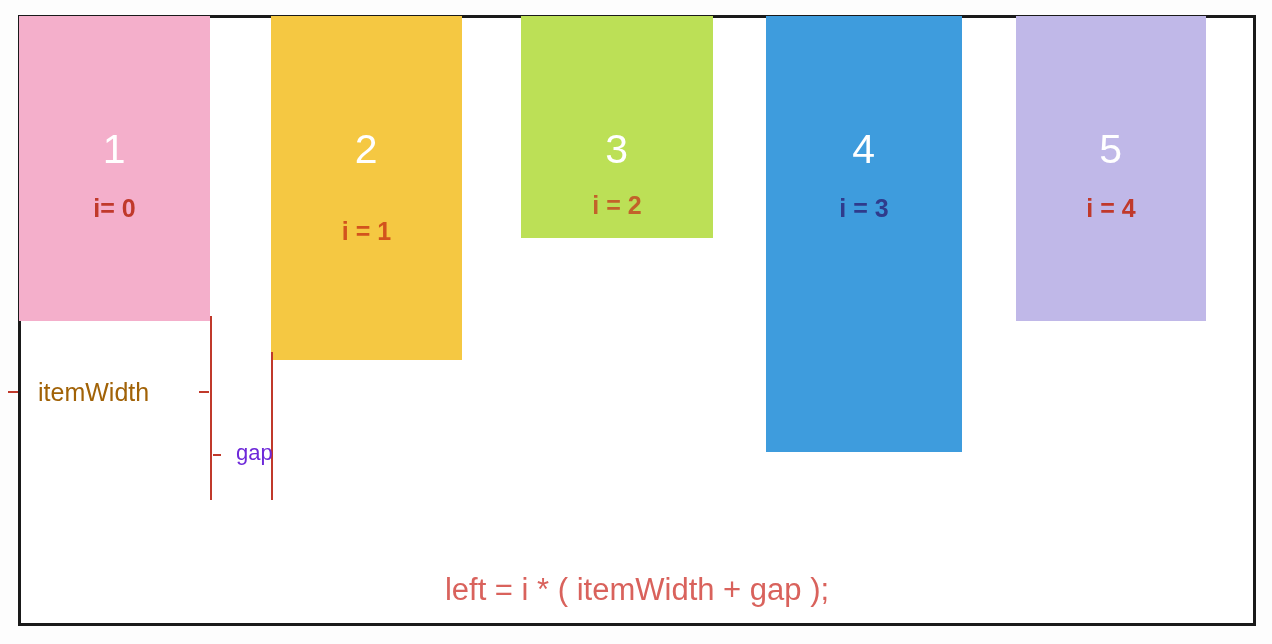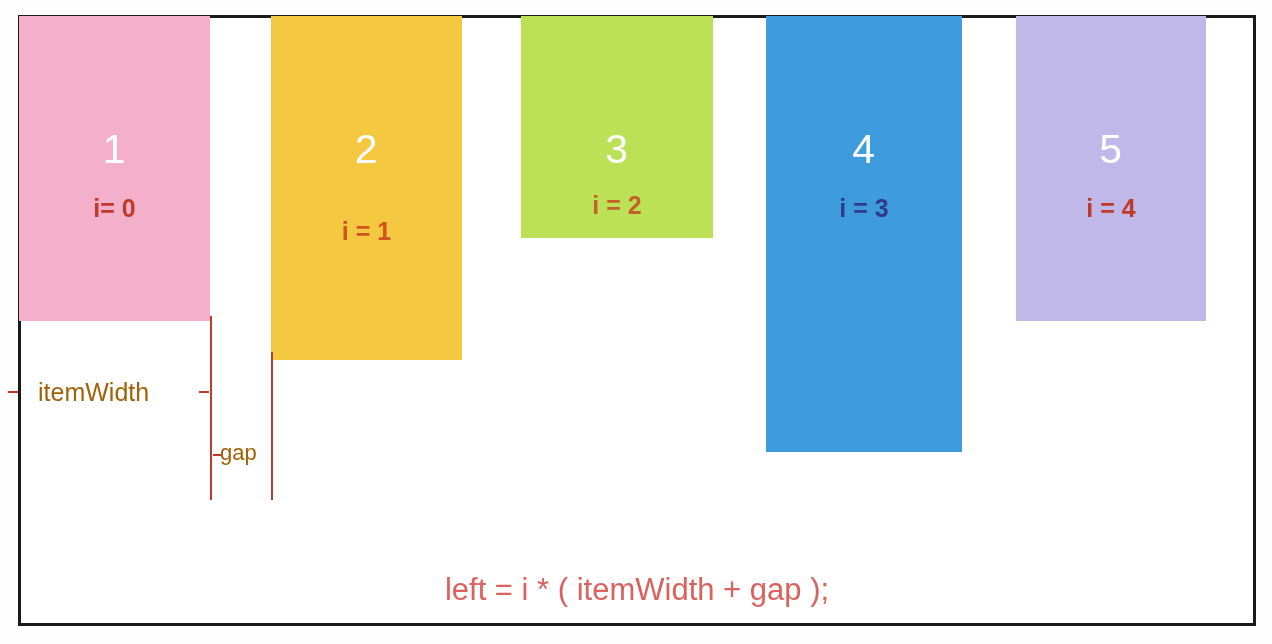--- a/index.html
+++ b/index.html
@@ -71,21 +71,22 @@
   }
   .anno-label {
     position: absolute;
     color: #a16207;
     font-size: 25px;
     line-height: 1;
     white-space: nowrap;
   }
   .anno-label.small {
     font-size: 22px;
-    color: #a16207;
+    color: #6d28d9;
+    margin-left: 16px;
   }
 
   #formula {
     position: absolute;
     left: 0;
     right: 0;
     text-align: center;
     color: #d9625c;
     font-size: 31px;
     line-height: 1;

